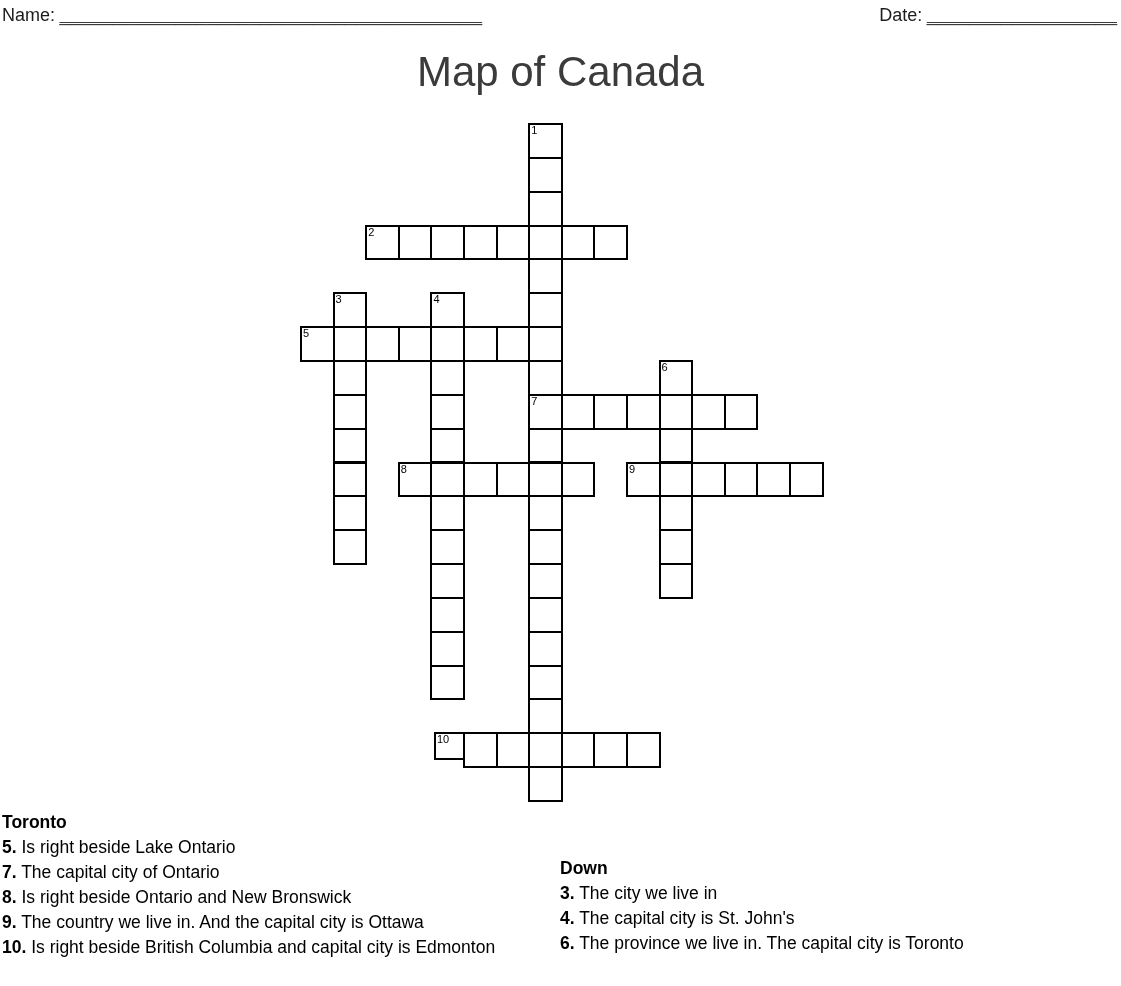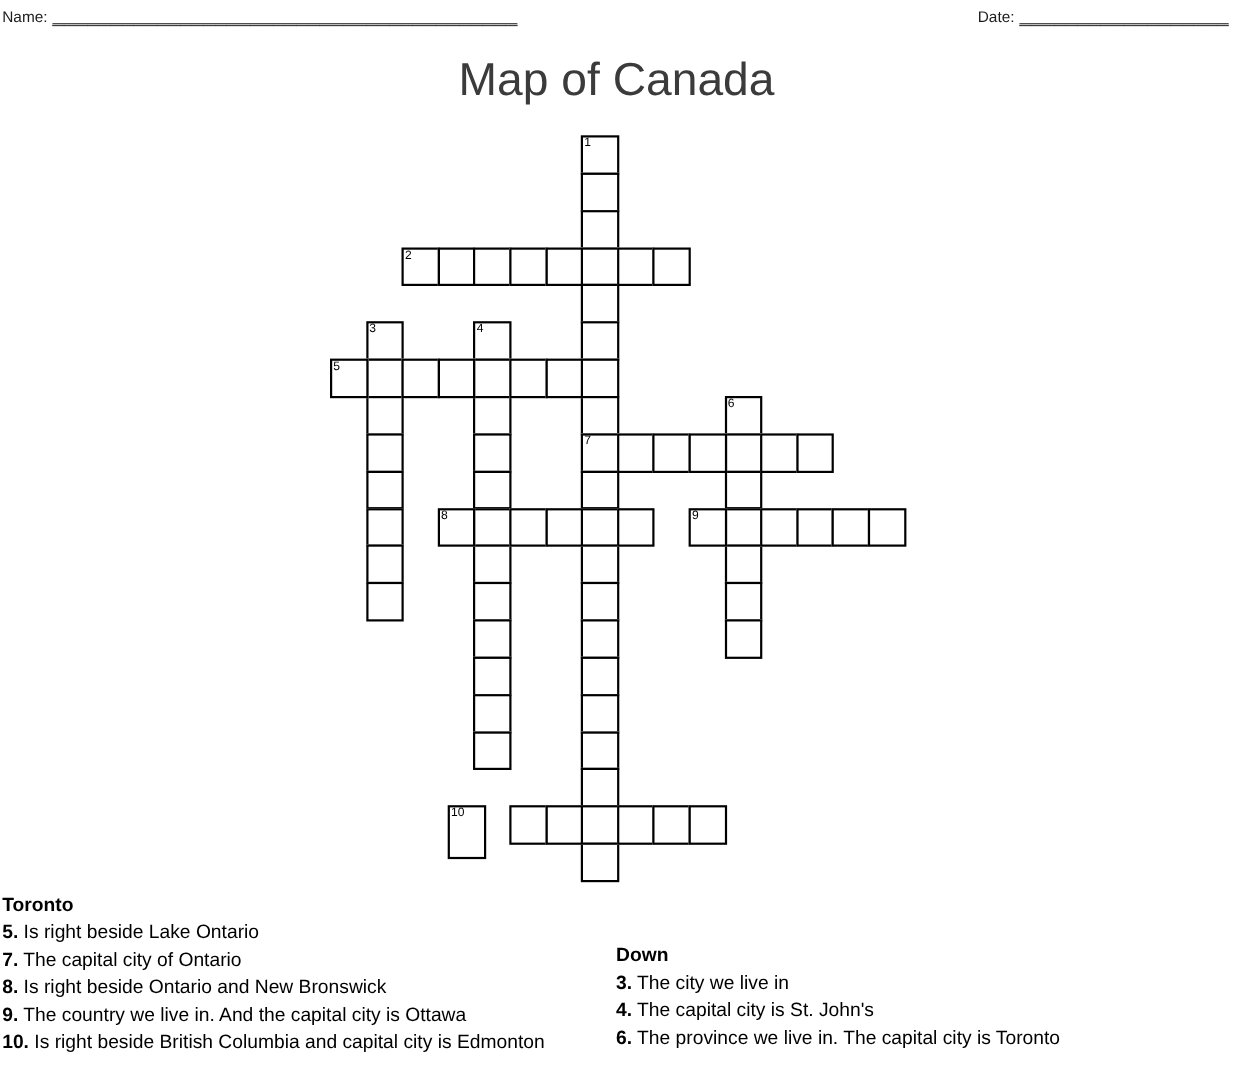--- a/index.html
+++ b/index.html
@@ -2,21 +2,21 @@
 <html><head>
 <meta charset="utf-8">
 <style>
   html,body{margin:0;padding:0;}
   body{
     width:1121px;height:986px;position:relative;background:#ffffff;
     font-family:"Liberation Sans","DejaVu Sans",sans-serif;
     color:#1a1a1a;overflow:hidden;
   }
   
-  .hdr-label{font-size:14px;color:#1c1c1c;}
+  .hdr-label{font-size:18px;color:#1c1c1c;}
   .blank{font-size:19px;color:#3c3c3c;letter-spacing:0;white-space:nowrap;text-decoration:underline;}
   #name-block{position:absolute;left:2px;top:4px;white-space:nowrap;}
   #date-block{position:absolute;right:4px;top:4px;white-space:nowrap;}
   
   #page-title{
     position:absolute;left:0;right:0;top:48px;text-align:center;
     font-size:42px;color:#3b3b3b;font-weight:400;
   }
   
   #grid{position:absolute;left:0;top:0;}
@@ -136,21 +136,21 @@
     <div class="cell" style="left: 463px; top: 461.5px; width: 34.6px; height: 35.85px;"></div>
     <div class="cell" style="left: 495.6px; top: 461.5px; width: 34.6px; height: 35.85px;"></div>
     <div class="cell" style="left: 560.8px; top: 461.5px; width: 34.6px; height: 35.85px;"></div>
     <div class="cell" style="left: 626px; top: 461.5px; width: 34.6px; height: 35.85px;">
       <span class="cell-num">9</span>
     </div>
     <div class="cell" style="left: 691.2px; top: 461.5px; width: 34.6px; height: 35.85px;"></div>
     <div class="cell" style="left: 723.8px; top: 461.5px; width: 34.6px; height: 35.85px;"></div>
     <div class="cell" style="left: 756.4px; top: 461.5px; width: 34.6px; height: 35.85px;"></div>
     <div class="cell" style="left: 789px; top: 461.5px; width: 34.6px; height: 35.85px;"></div>
-    <div class="cell" style="left: 407px; top: 732.3px; width: 34.6px; height: 49px; text-decoration: underline;">
+    <div class="cell" style="left: 434px; top: 732.3px; width: 34.6px; height: 28px; text-decoration: underline;">
       <span class="cell-num">10</span>
     </div>
     <div class="cell" style="left: 463px; top: 732.3px; width: 34.6px; height: 35.85px;"></div>
     <div class="cell" style="left: 495.6px; top: 732.3px; width: 34.6px; height: 35.85px;"></div>
     <div class="cell" style="left: 560.8px; top: 732.3px; width: 34.6px; height: 35.85px;"></div>
     <div class="cell" style="left: 593.4px; top: 732.3px; width: 34.6px; height: 35.85px;"></div>
     <div class="cell" style="left: 626px; top: 732.3px; width: 34.6px; height: 35.85px;"></div>
   </div>
 
 <div id="across-section" class="clue-section">

